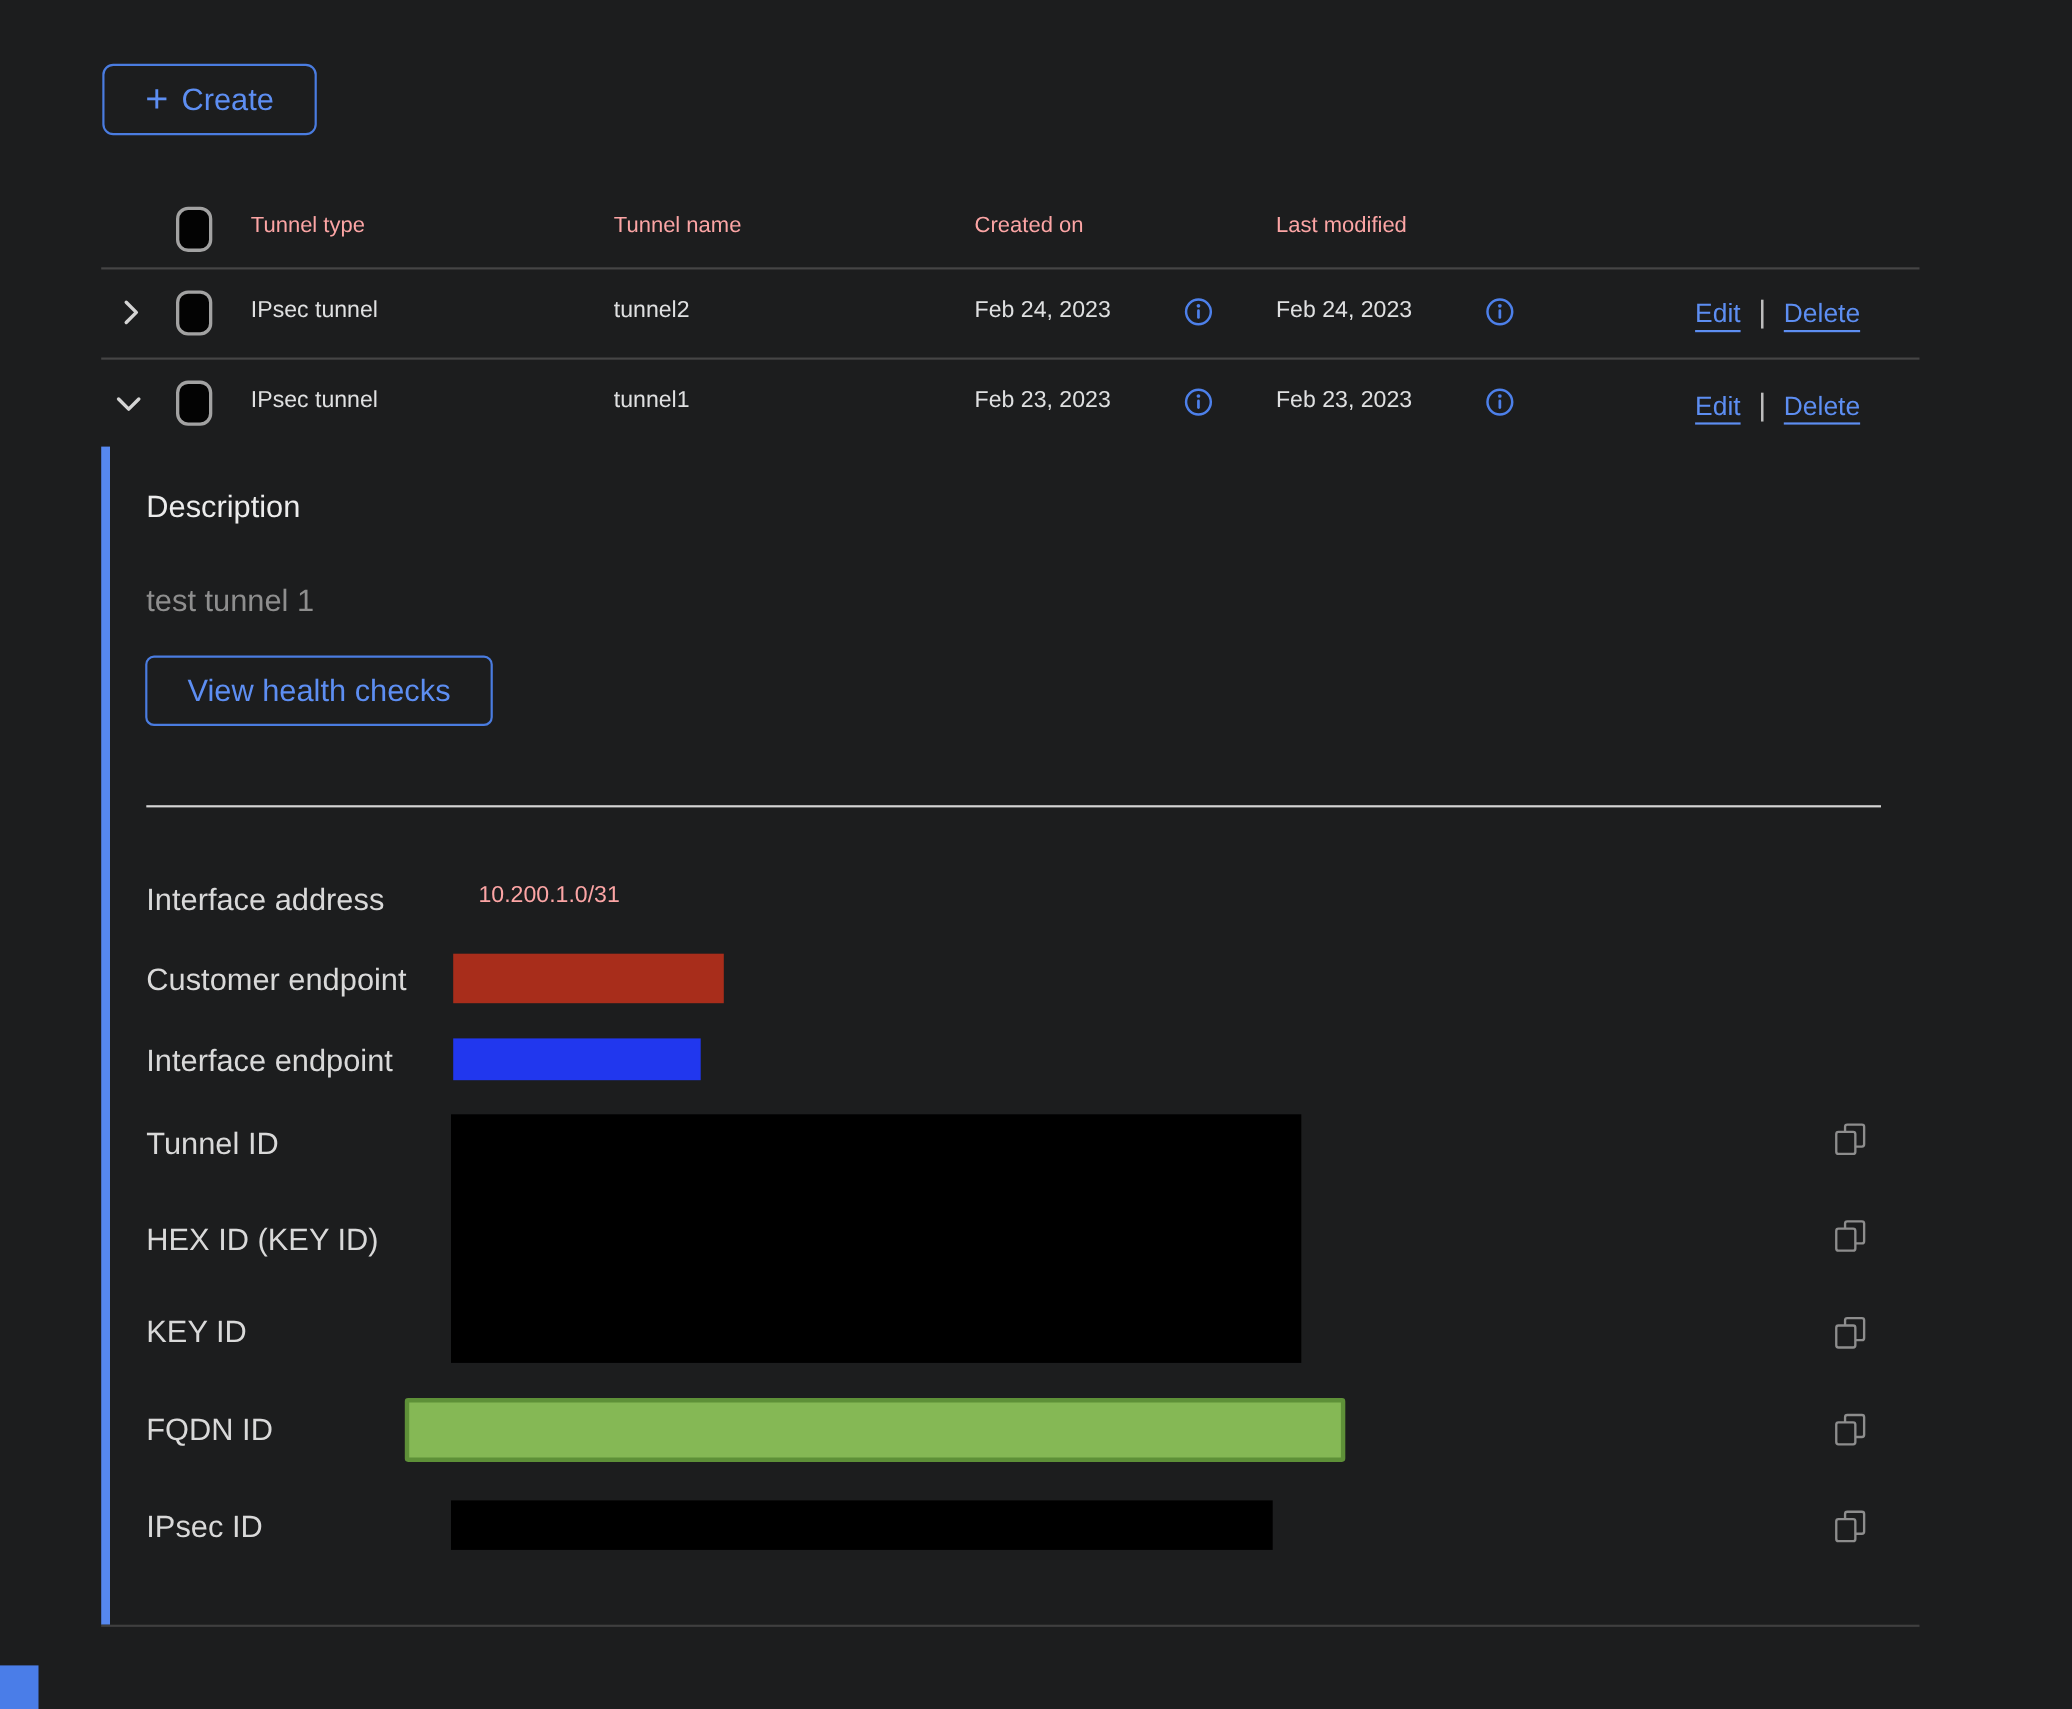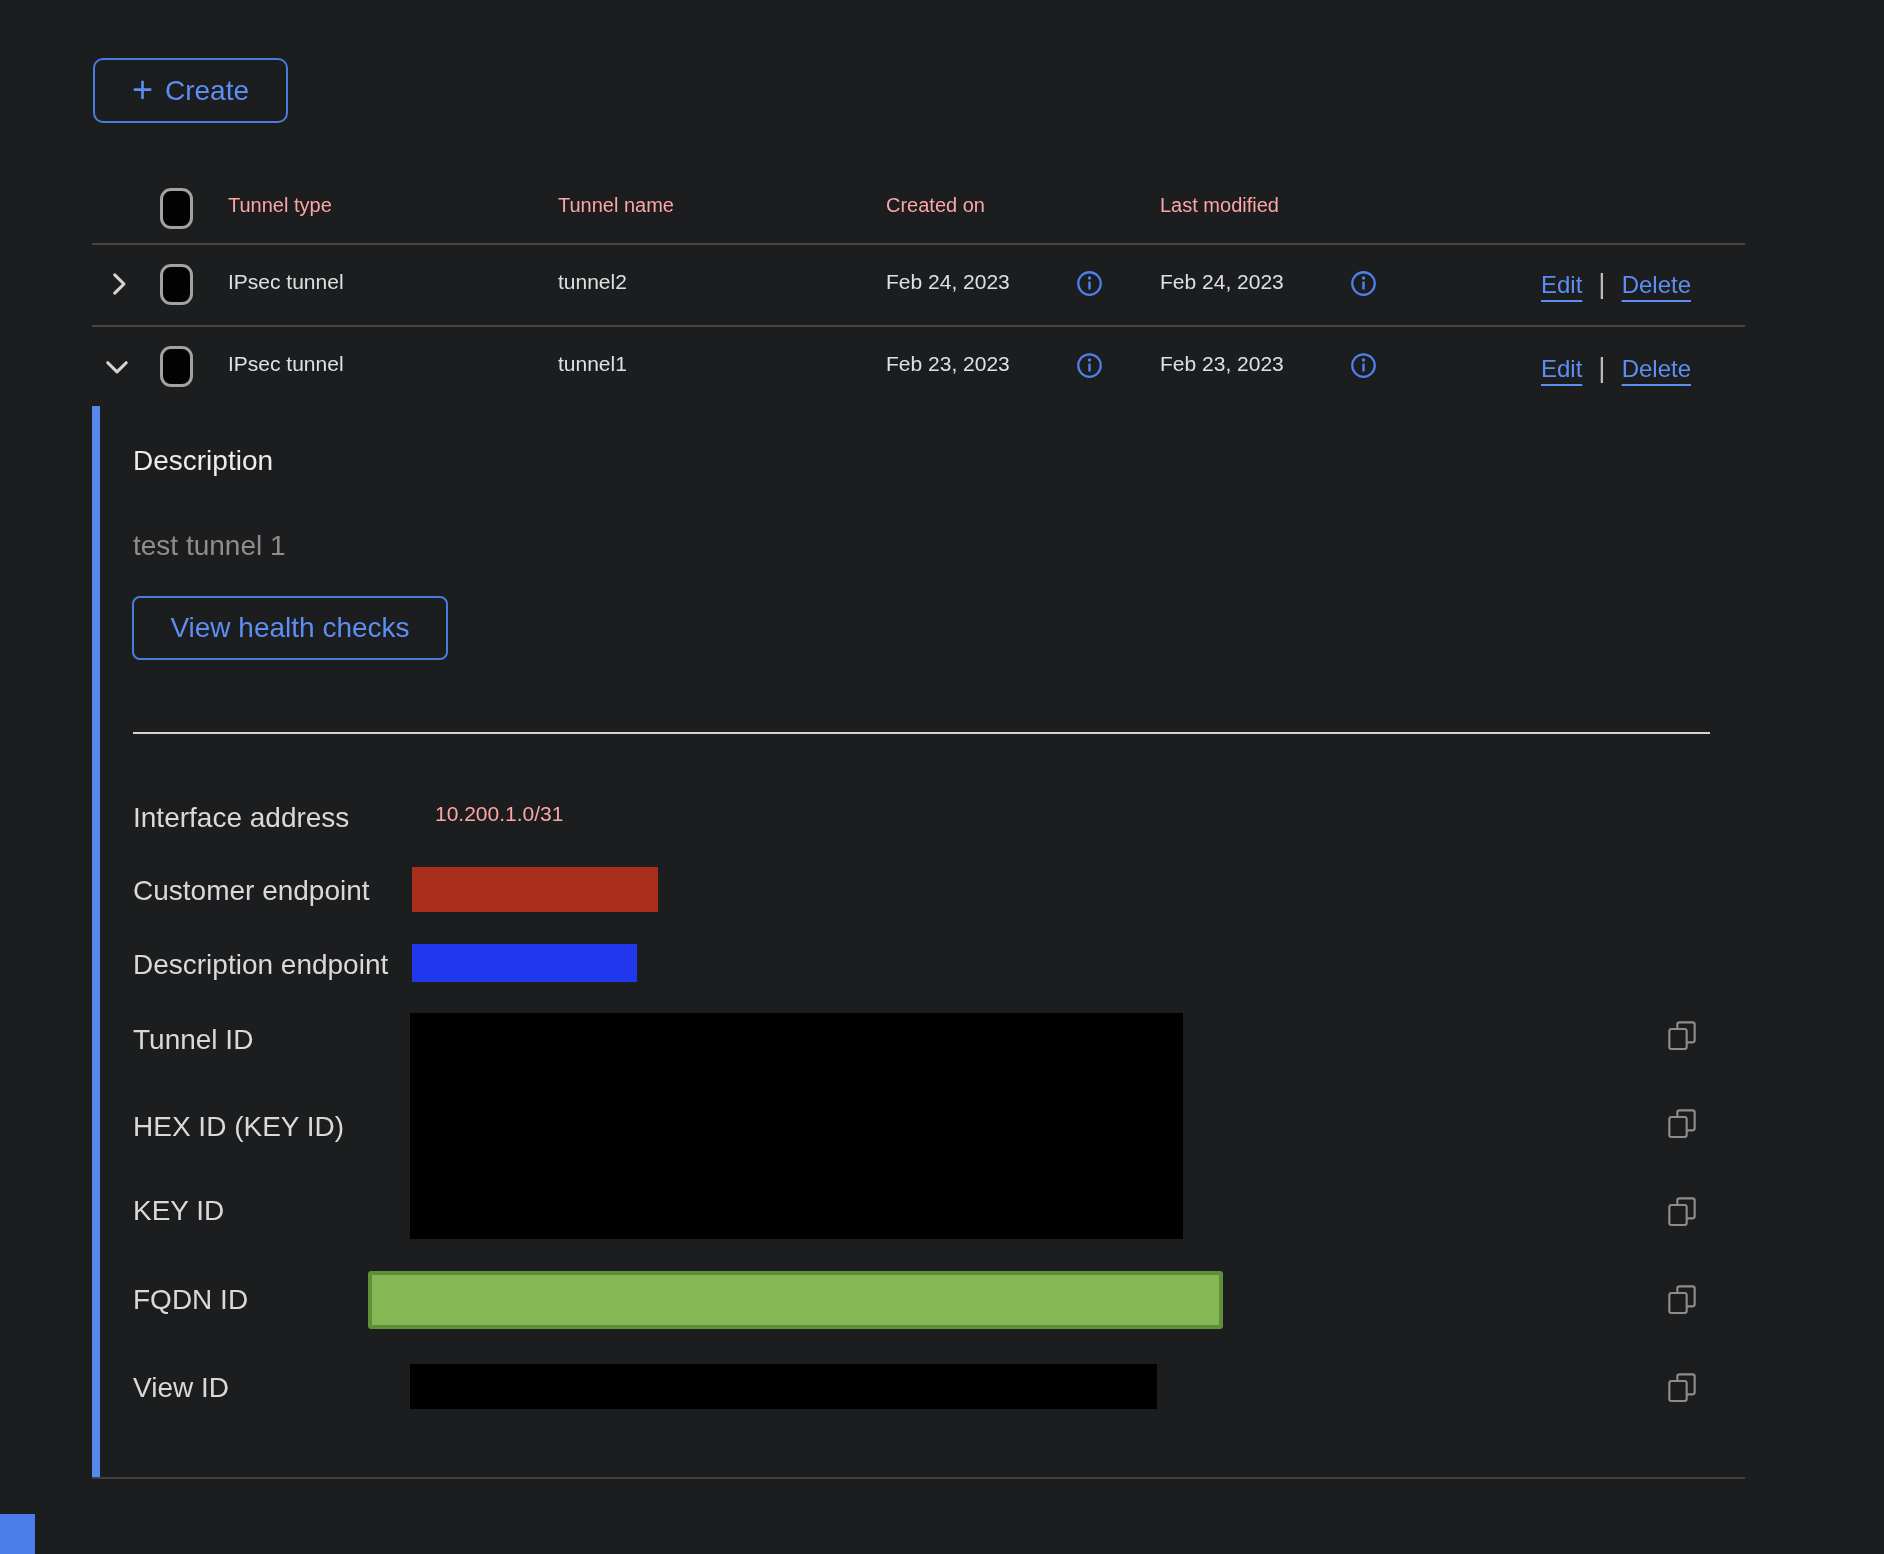--- a/index.html
+++ b/index.html
@@ -123,32 +123,32 @@
   </button>
 
   <div class="abs" style="left:133px;top:732px;width:1577px;height:2px;background:#d4d4d4;"></div>
 
   <span class="dlabel" style="top:802px;">Interface address</span>
   <span class="txt" style="left:435px;top:802px;color:#fca5a5;">10.200.1.0/31</span>
 
   <span class="dlabel" style="top:875px;">Customer endpoint</span>
   <div class="redact" style="left: 412px; top: 867px; width: 246px; height: 45px; background-color: rgb(168, 45, 27);"></div>
 
-  <span class="dlabel" style="top:949px;">Description endpoint</span>
+  <span class="dlabel" style="top:949px;">Interface endpoint</span>
   <div class="redact" style="left: 412px; top: 944px; width: 225px; height: 38px; background-color: rgb(33, 55, 238);"></div>
 
   <span class="dlabel" style="top:1024px;">Tunnel ID</span>
   <span class="dlabel" style="top:1111px;">HEX ID (KEY ID)</span>
   <span class="dlabel" style="top:1195px;">KEY ID</span>
   <div class="redact" style="left: 410px; top: 1013px; width: 773px; height: 226px; background-color: rgb(0, 0, 0);"></div>
 
   <span class="dlabel" style="top:1284px;">FQDN ID</span>
   <div class="redact" style="left: 368px; top: 1271px; width: 847px; height: 50px; border: 4px solid rgb(94, 144, 56); border-radius: 3px; background-color: rgb(133, 184, 85);"></div>
 
-  <span class="dlabel" style="top:1372px;">View ID</span>
+  <span class="dlabel" style="top:1372px;">IPsec ID</span>
   <div class="redact" style="left: 410px; top: 1364px; width: 747px; height: 45px; background-color: rgb(0, 0, 0);"></div>
 
   <button class="icon-btn" style="left:1666px;top:1019px;">
     <svg width="32" height="32" viewBox="0 0 24 24">
         <rect x="8.5" y="2.5" width="13" height="15" rx="1.5" fill="none" stroke="#8d8d8d" stroke-width="1.6"></rect>
         <rect x="2.5" y="7.5" width="13" height="15" rx="1.5" fill="#1c1d1e" stroke="#8d8d8d" stroke-width="1.6"></rect>
       </svg>
   </button>
   <button class="icon-btn" style="left:1666px;top:1107px;">
     <svg width="32" height="32" viewBox="0 0 24 24">

